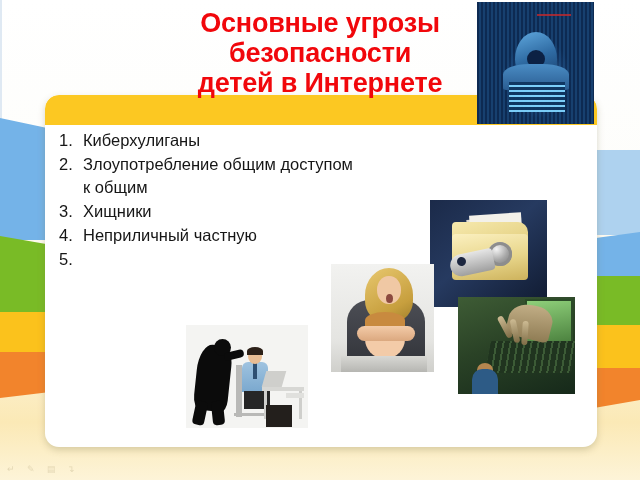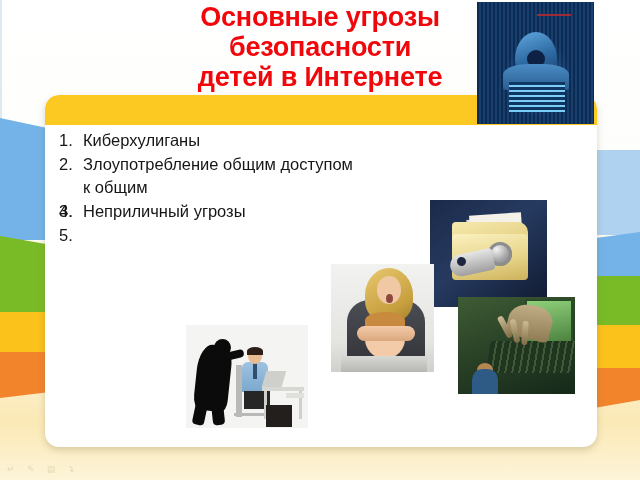--- a/index.html
+++ b/index.html
@@ -69,21 +69,21 @@
     clip-path: polygon(0 0, 100% 0, 100% 80%, 0 100%);
   }
   .edge-line {
     position: absolute; left: 0; top: 0; width: 2px; height: 120px;
     background: #dfe9f3;
   }
 
   
   #title {
     position: absolute;
-    left: 110px; top: 2px; width: 420px;
+    left: 110px; top: 8px; width: 420px;
     text-align: center;
     color: #f1070b;
     font-size: 27px;
     font-weight: bold;
     line-height: 30px;
     z-index: 6;
     white-space: pre-line;
     letter-spacing: -0.2px;
   }
 
@@ -419,24 +419,25 @@
       <li>
         <span class="num">1.</span>
         <span>Киберхулиганы</span>
       </li>
       <li>
         <span class="num">2.</span>
         <span>Злоупотребление общим доступом к общим</span>
       </li>
       <li>
         <span class="num">3.</span>
+        <span>Хищники</span>
       </li>
       <li>
         <span class="num">4.</span>
-        <span>Неприличный угрозы</span>
+        <span>Неприличный частную</span>
       </li>
       <li>
         <span class="num">5.</span>
       </li>
     </ol>
   </div>
 
   <div class="photo" id="photo-hacker" style="z-index:8;">
     <div class="redline"></div>
     <div class="hood"></div>

